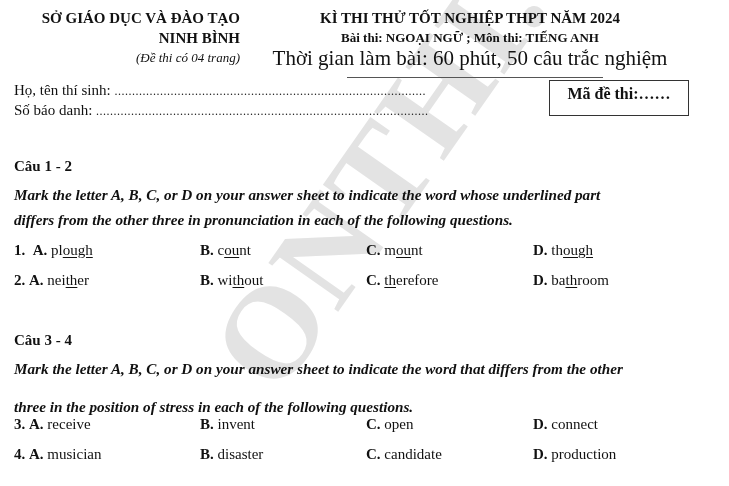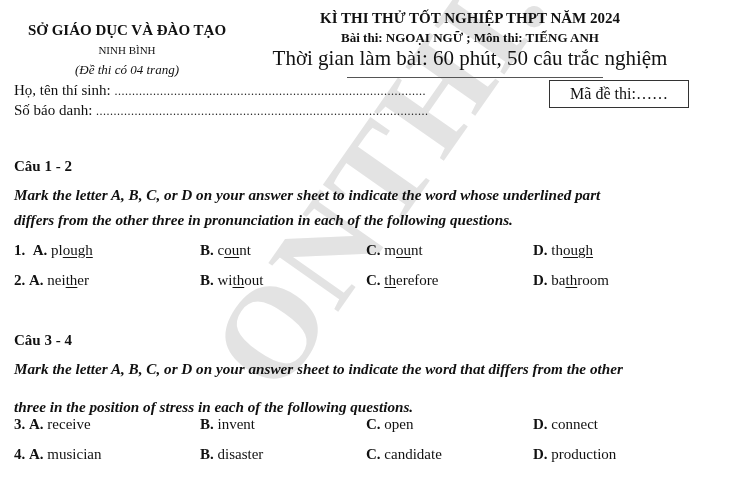--- a/index.html
+++ b/index.html
@@ -2,35 +2,35 @@
 <html><head>
   <meta charset="utf-8">
   <style>
     html, body { margin: 0; padding: 0; }
     body {
       width: 729px; height: 486px; overflow: hidden; position: relative;
       background: #ffffff; color: #111111;
       font-family: "Liberation Serif", "DejaVu Serif", serif;
     }
     .abs { position: absolute; white-space: nowrap; }
-    .hdr-left { position: absolute; left: 0; top: 20px; width: 240px; text-align: center; }
+    .hdr-left { position: absolute; left: 0; top: 8px; width: 240px; text-align: right; }
     .hdr-left .l1 { font-weight: bold; font-size: 15px; line-height: 20px; margin-left: 14px; }
-    .hdr-left .l2 { font-weight: normal; font-size: 11px; line-height: 20px; margin-left: 14px; }
+    .hdr-left .l2 { font-weight: bold; font-size: 15px; line-height: 20px; margin-left: 14px; }
     .hdr-left .l3 { font-style: italic; font-size: 13px; line-height: 20px; margin-left: 14px; }
     .hdr-right { position: absolute; left: 250px; top: 8px; width: 440px; text-align: center; }
     .hdr-right .l1 { font-weight: bold; font-size: 15px; line-height: 20px; }
     .hdr-right .l2 { font-weight: bold; font-size: 13px; line-height: 20px; }
     .hdr-right .l3 { font-size: 21px; line-height: 20px; }
     .hdr-rule { position: absolute; left: 347px; top: 77px; width: 256px; height: 0; border-top: 1.5px solid #555; }
     .info { font-size: 15px; line-height: 20px; }
     .dots { font-size: 12px; letter-spacing: 0.5px; color: #222; }
     .code-box {
-      position: absolute; left: 549px; top: 80px; width: 140px; height: 28px;
+      position: absolute; left: 549px; top: 80px; width: 140px; height: 36px;
       border: 1.5px solid #333; box-sizing: border-box;
-      font-weight: normal; font-size: 16px; line-height: 25px; text-align: center;
+      font-weight: bold; font-size: 16px; line-height: 25px; text-align: center;
     }
     .section-title { font-weight: bold; font-size: 15px; }
     .instr { font-weight: bold; font-style: italic; font-size: 15.2px; }
     .opt { font-size: 15px; }
     .opt b { font-weight: bold; }
     u { text-decoration: underline; text-underline-offset: 2px; }
     .watermark {
       position: absolute; left: 180px; top: 330px;
       transform: rotate(-55deg); transform-origin: left top;
       font-family: "Liberation Serif", serif; font-size: 130px; font-weight: bold;

